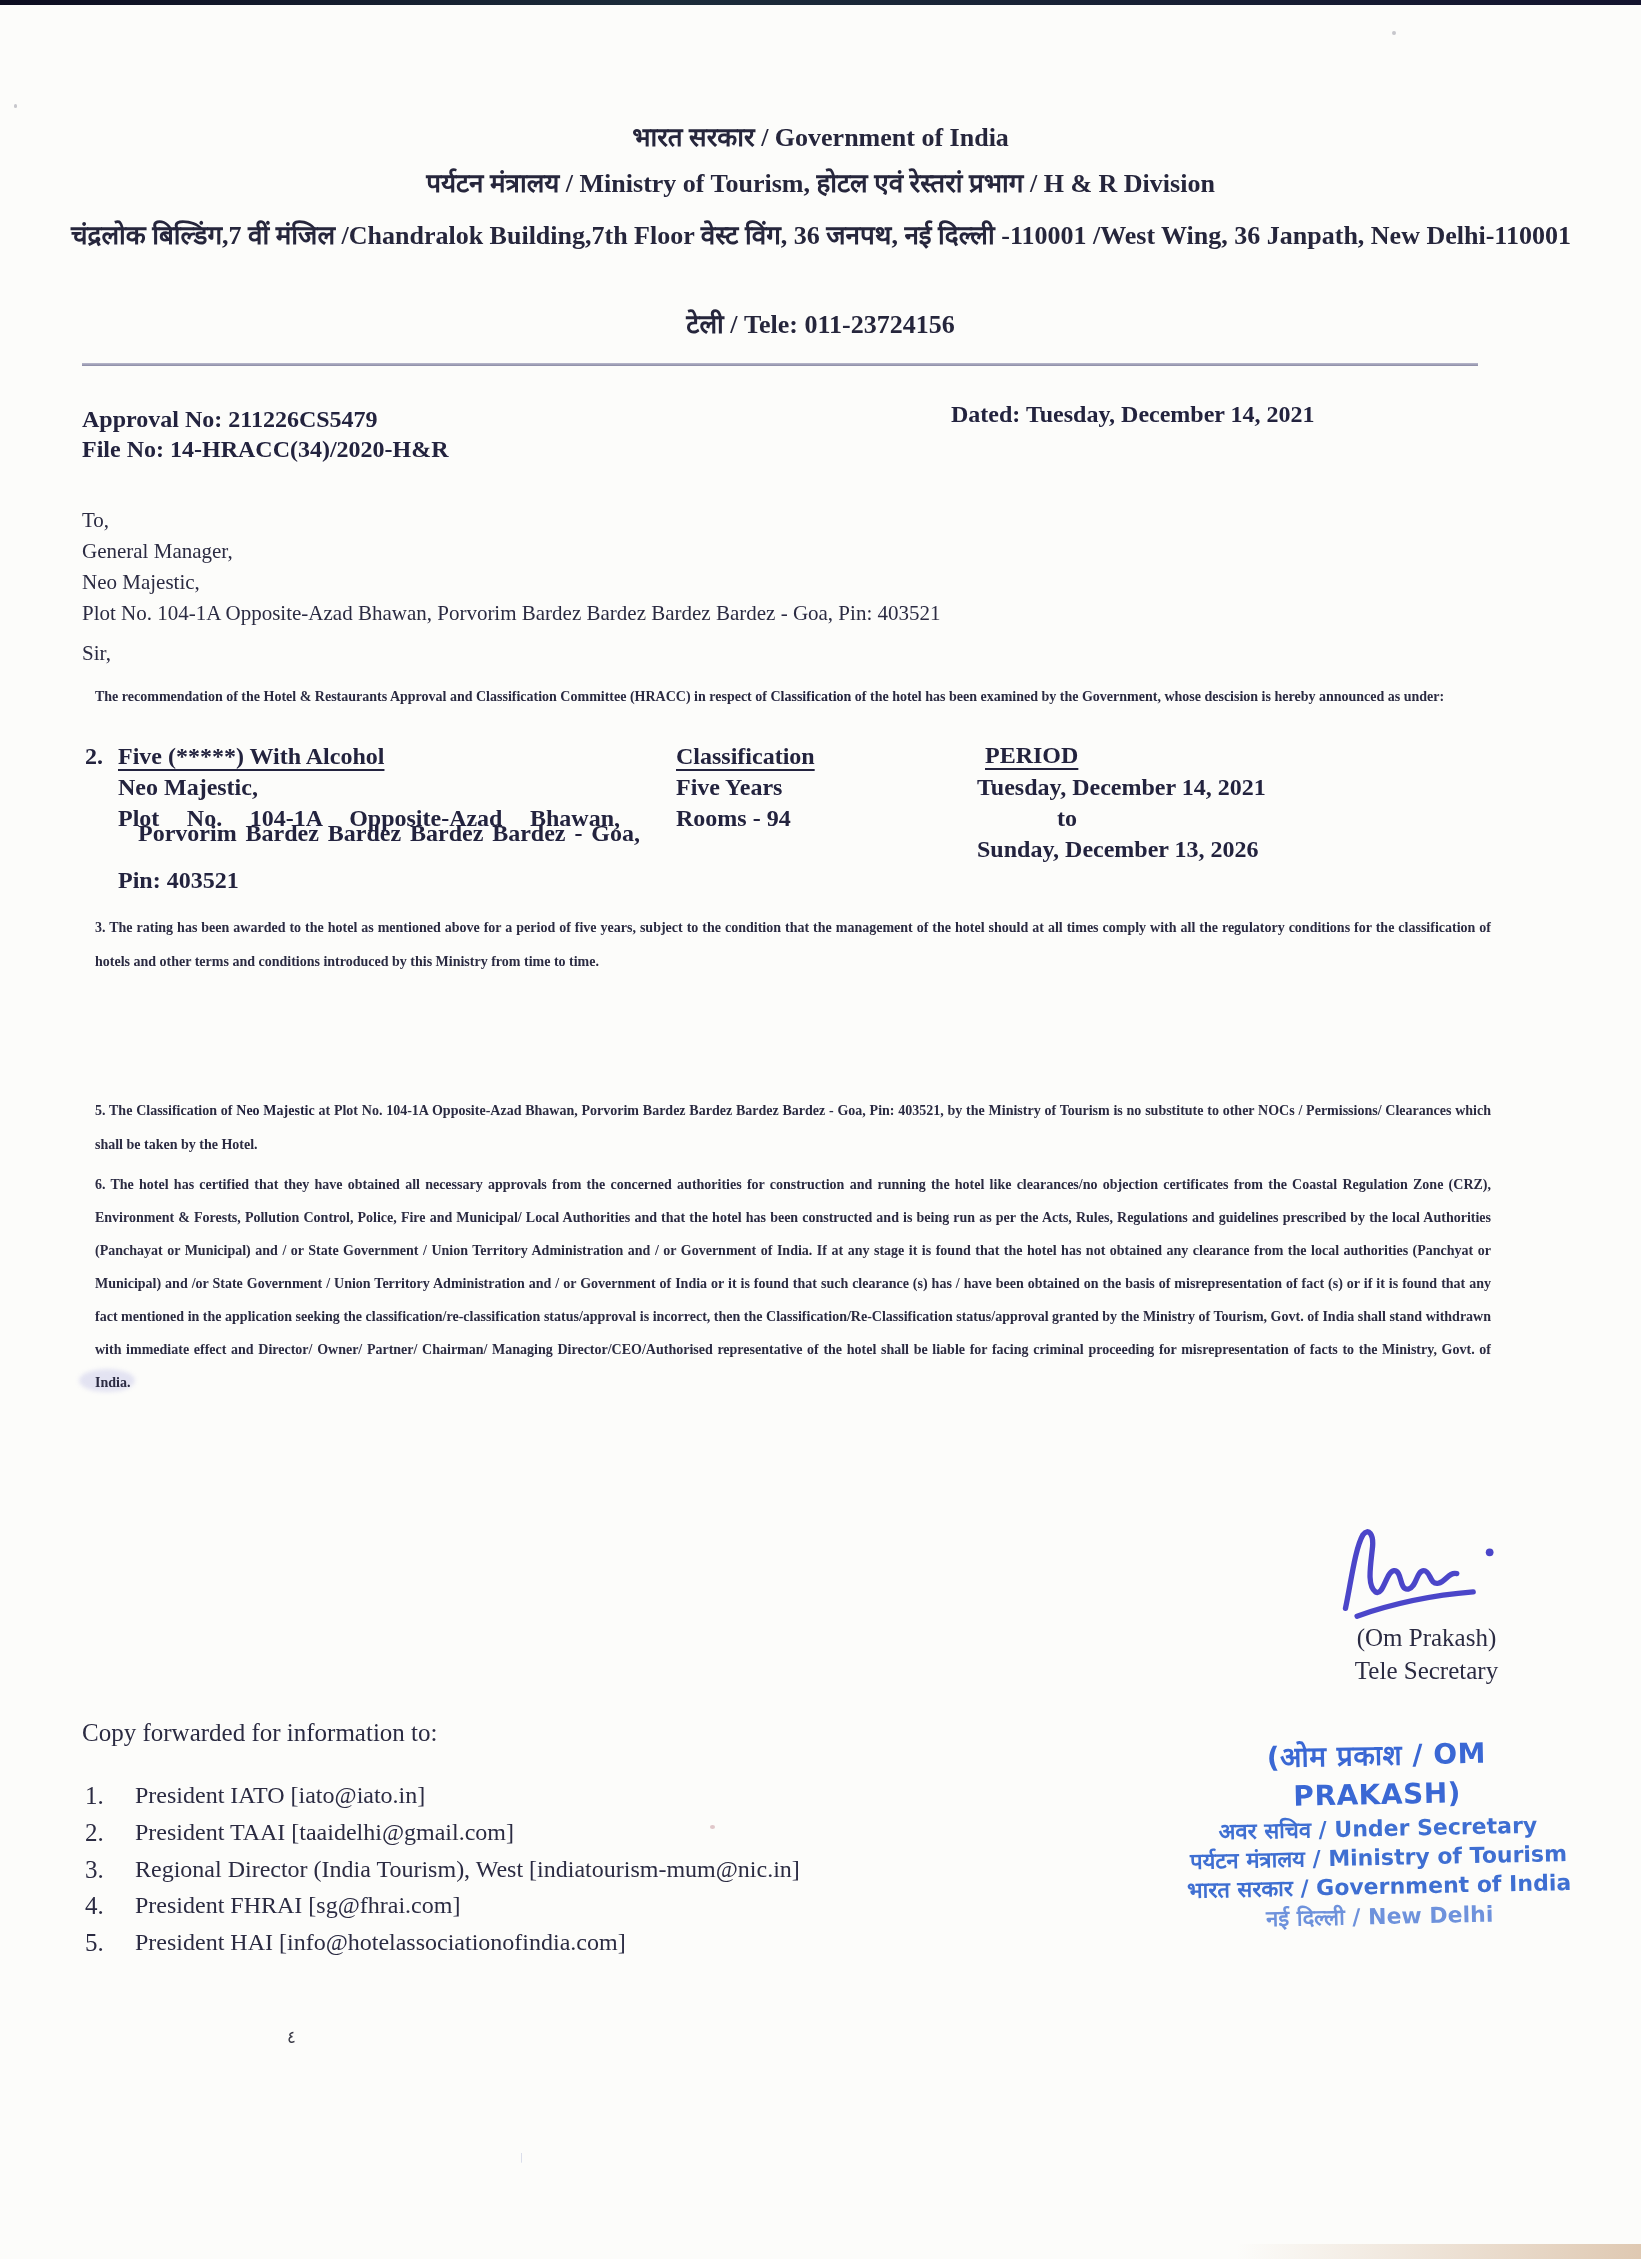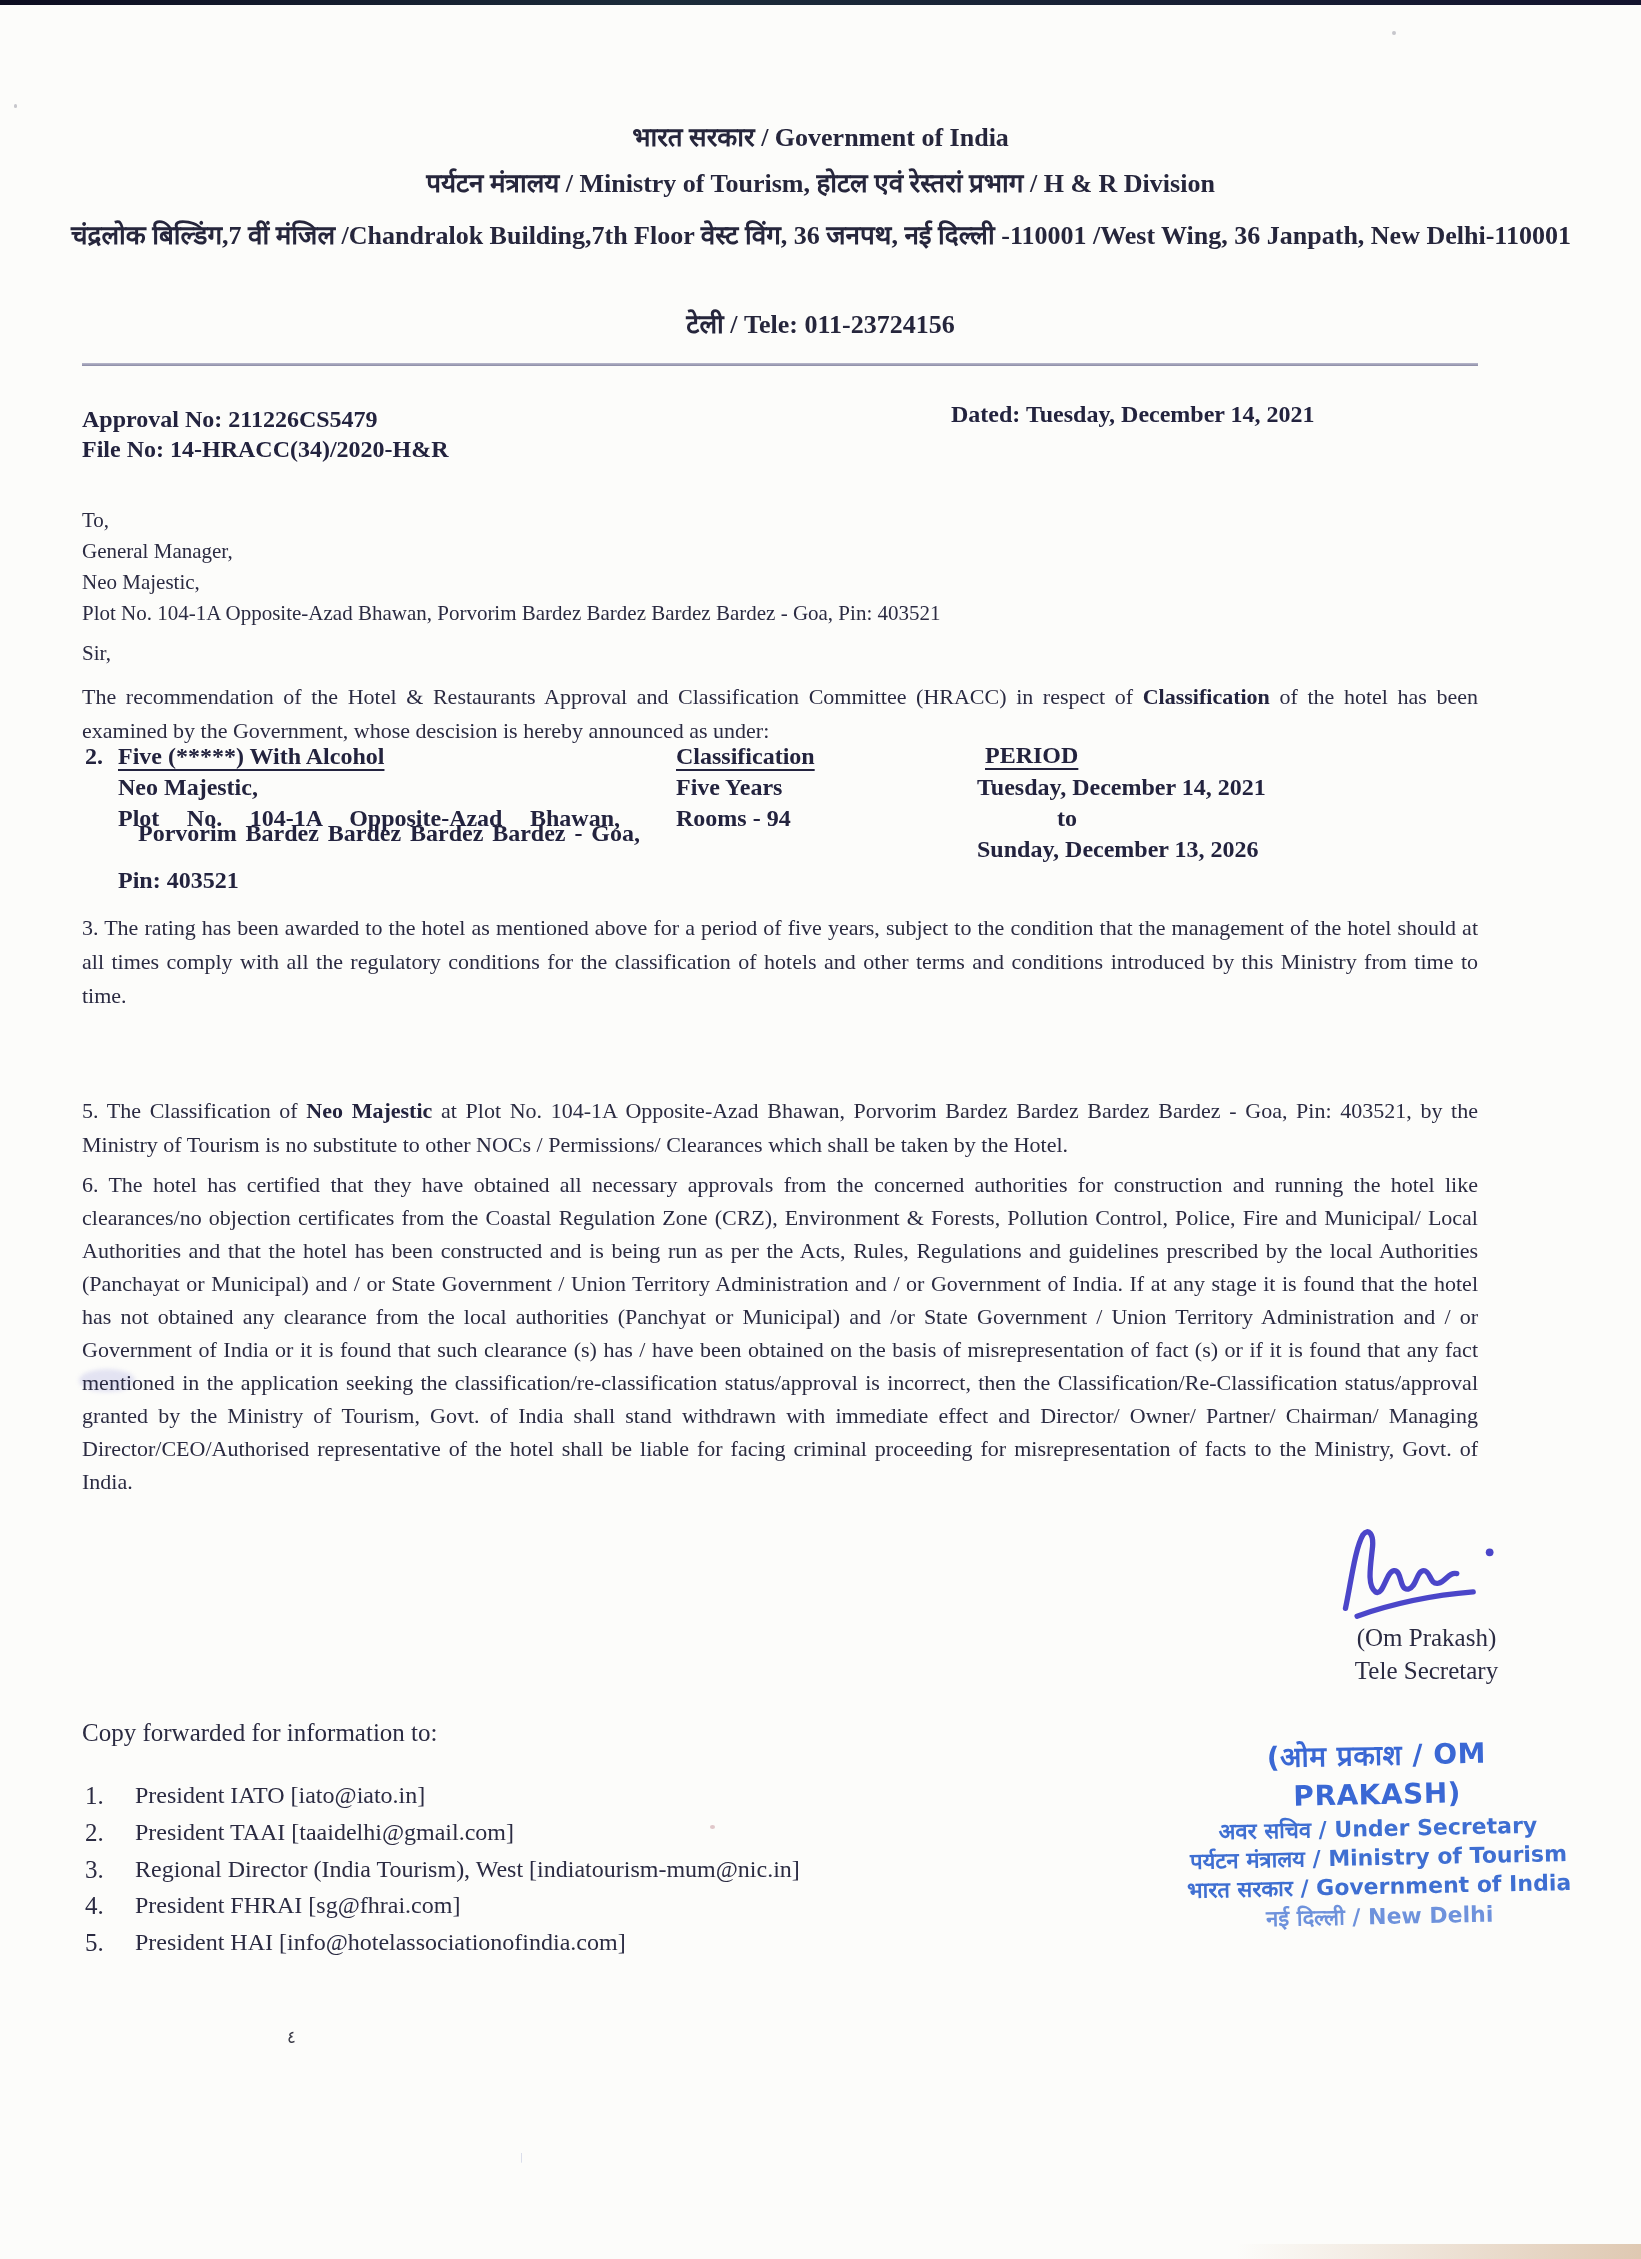--- a/index.html
+++ b/index.html
@@ -25,21 +25,21 @@
     background:linear-gradient(90deg,rgba(60,80,160,.35) 1px,transparent 1px) 0 0/101px 9.7px no-repeat;opacity:.5;}
   
   .hline{left:0;width:1641px;text-align:center;font-weight:bold;font-size:26px;color:#26263c;}
   .haddr{left:68px;width:1506px;text-align:center;font-weight:bold;font-size:26px;line-height:45px;color:#26263c;}
   .divider{left:82px;top:363px;width:1396px;height:2.9px;
     background:linear-gradient(#b9b9cc,#8a8aa4);}
   
   .meta{font-weight:bold;font-size:24px;color:#23233e;}
   .plain{font-size:21px;}
   
-  .para{left:82px;width:1396px;font-size:22px;line-height:34px;text-align:justify;}
+  .para{left:95px;width:1396px;font-size:14px;line-height:34px;text-align:justify;font-weight:bold;}
   .para b{color:#23233e;}
   .p6{line-height:33px;}
   
   .tbold{font-weight:bold;font-size:24px;color:#23233e;white-space:nowrap;}
   .uline{text-decoration:underline;text-underline-offset:4.8px;text-decoration-thickness:1.9px;}
   .col1line{left:118px;width:502px;}
   .stretch{text-align:justify;text-align-last:justify;white-space:normal;}
   
   .sig-name{left:1325px;width:203px;text-align:center;font-size:25px;}
   .stamp{left:1180px;top:1736px;width:396px;text-align:center;

